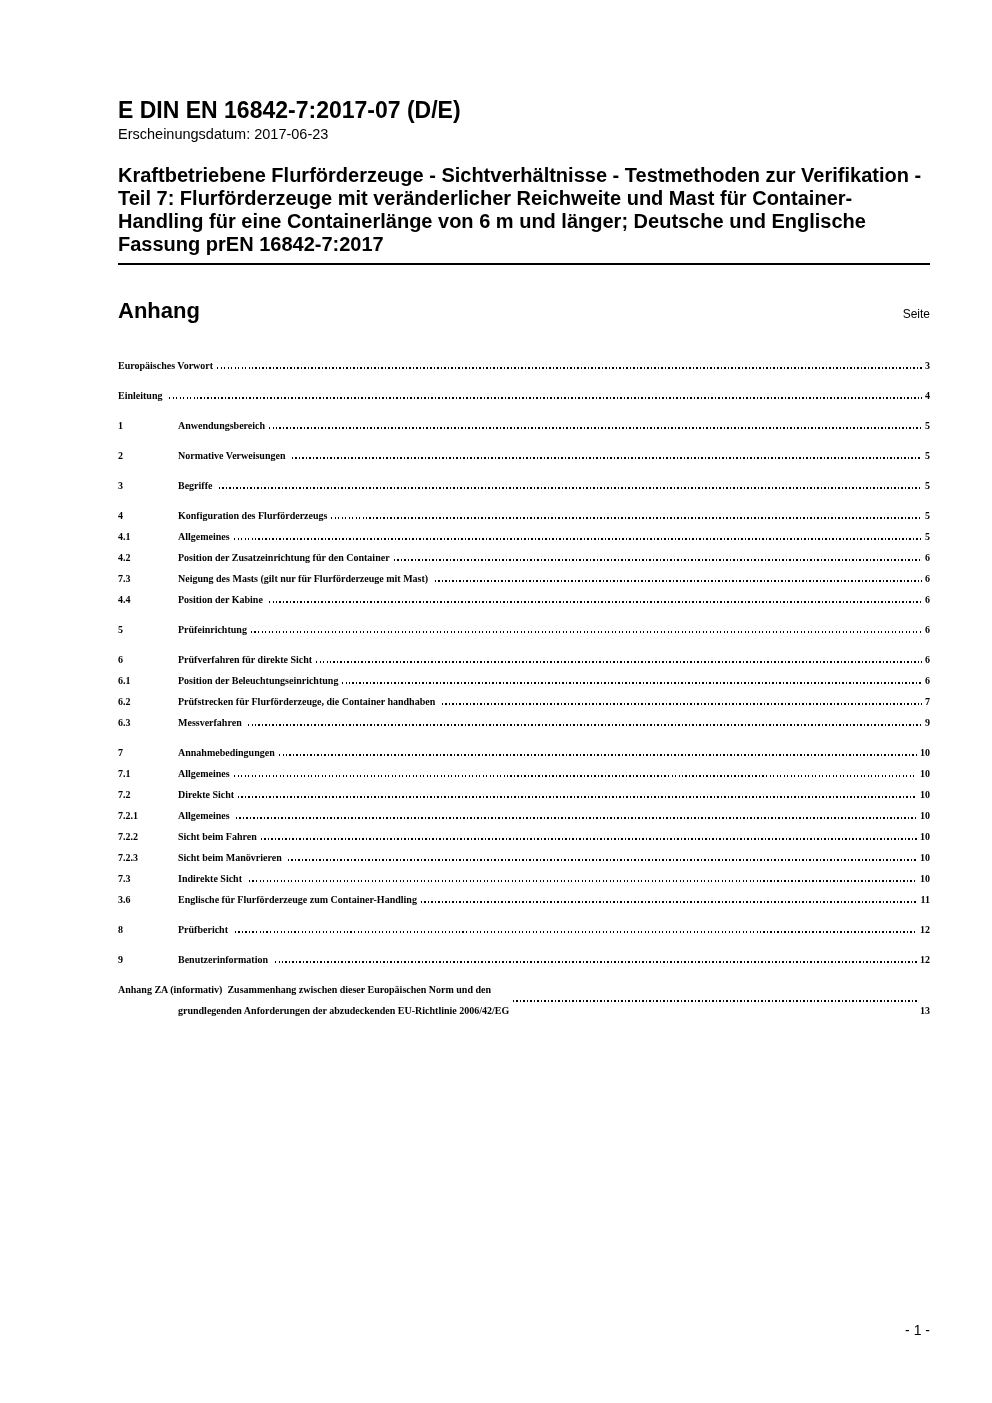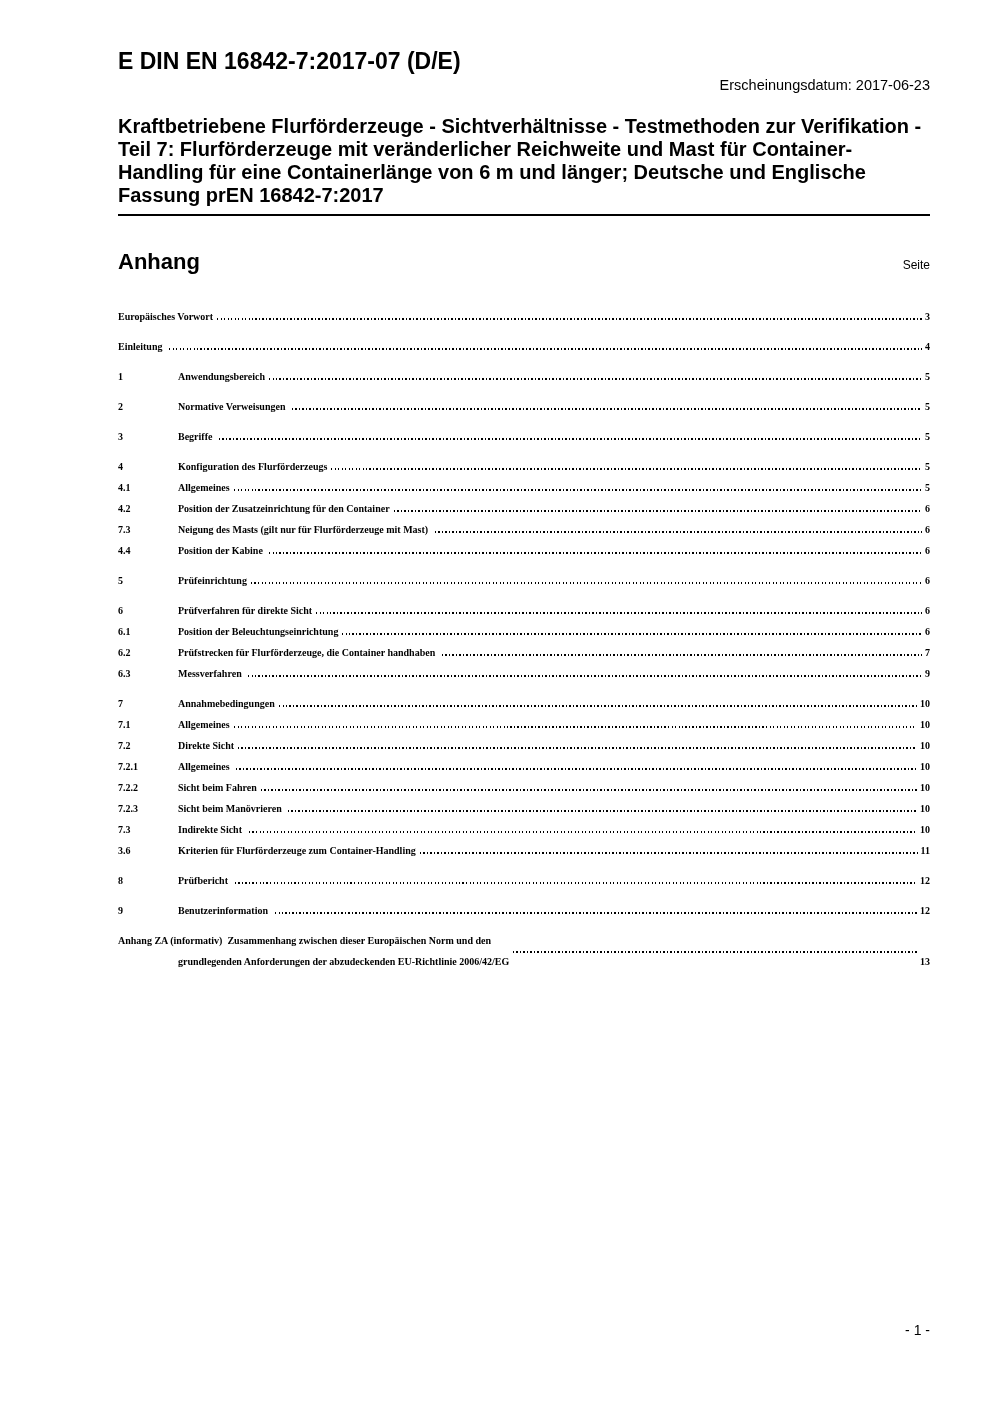--- a/index.html
+++ b/index.html
@@ -13,32 +13,31 @@
     overflow: hidden;
   }
   .content {
     position: absolute;
     left: 118px;
     right: 62px;
     top: 0;
   }
   .doc-number {
     margin: 0;
-    padding-top: 48px;
+    padding-top: 97px;
     font-size: 23px;
     line-height: 27px;
     font-weight: bold;
     letter-spacing: 0px;
   }
   .release-date {
     margin-top: 1px;
     font-size: 14.5px;
     line-height: 18px;
     font-weight: normal;
-    text-align: right;
   }
   .title-block {
     font-weight: bold;
     font-size: 20px;
     line-height: 23px;
     white-space: pre;
   }
   .title-de { margin-top: 21px; }
   .title-en { margin-top: 23px; }
   .title-rule {
@@ -261,21 +260,21 @@
     <span class="toc-page">10</span>
   </div>
         <div class="toc-row lvl-sub">
     <span class="toc-num">7.3</span>
     <span class="toc-title">Indirekte Sicht </span>
     <span class="toc-leader"></span>
     <span class="toc-page">10</span>
   </div>
         <div class="toc-row lvl-sub">
     <span class="toc-num">3.6</span>
-    <span class="toc-title">Kriterien für Flurförderzeuge zum Container-Handling</span>
+    <span class="toc-title">Englische für Flurförderzeuge zum Container-Handling</span>
     <span class="toc-leader"></span>
     <span class="toc-page">11</span>
   </div>
         <div class="toc-row lvl-top">
     <span class="toc-num">8</span>
     <span class="toc-title">Prüfbericht </span>
     <span class="toc-leader"></span>
     <span class="toc-page">12</span>
   </div>
         <div class="toc-row lvl-top">

